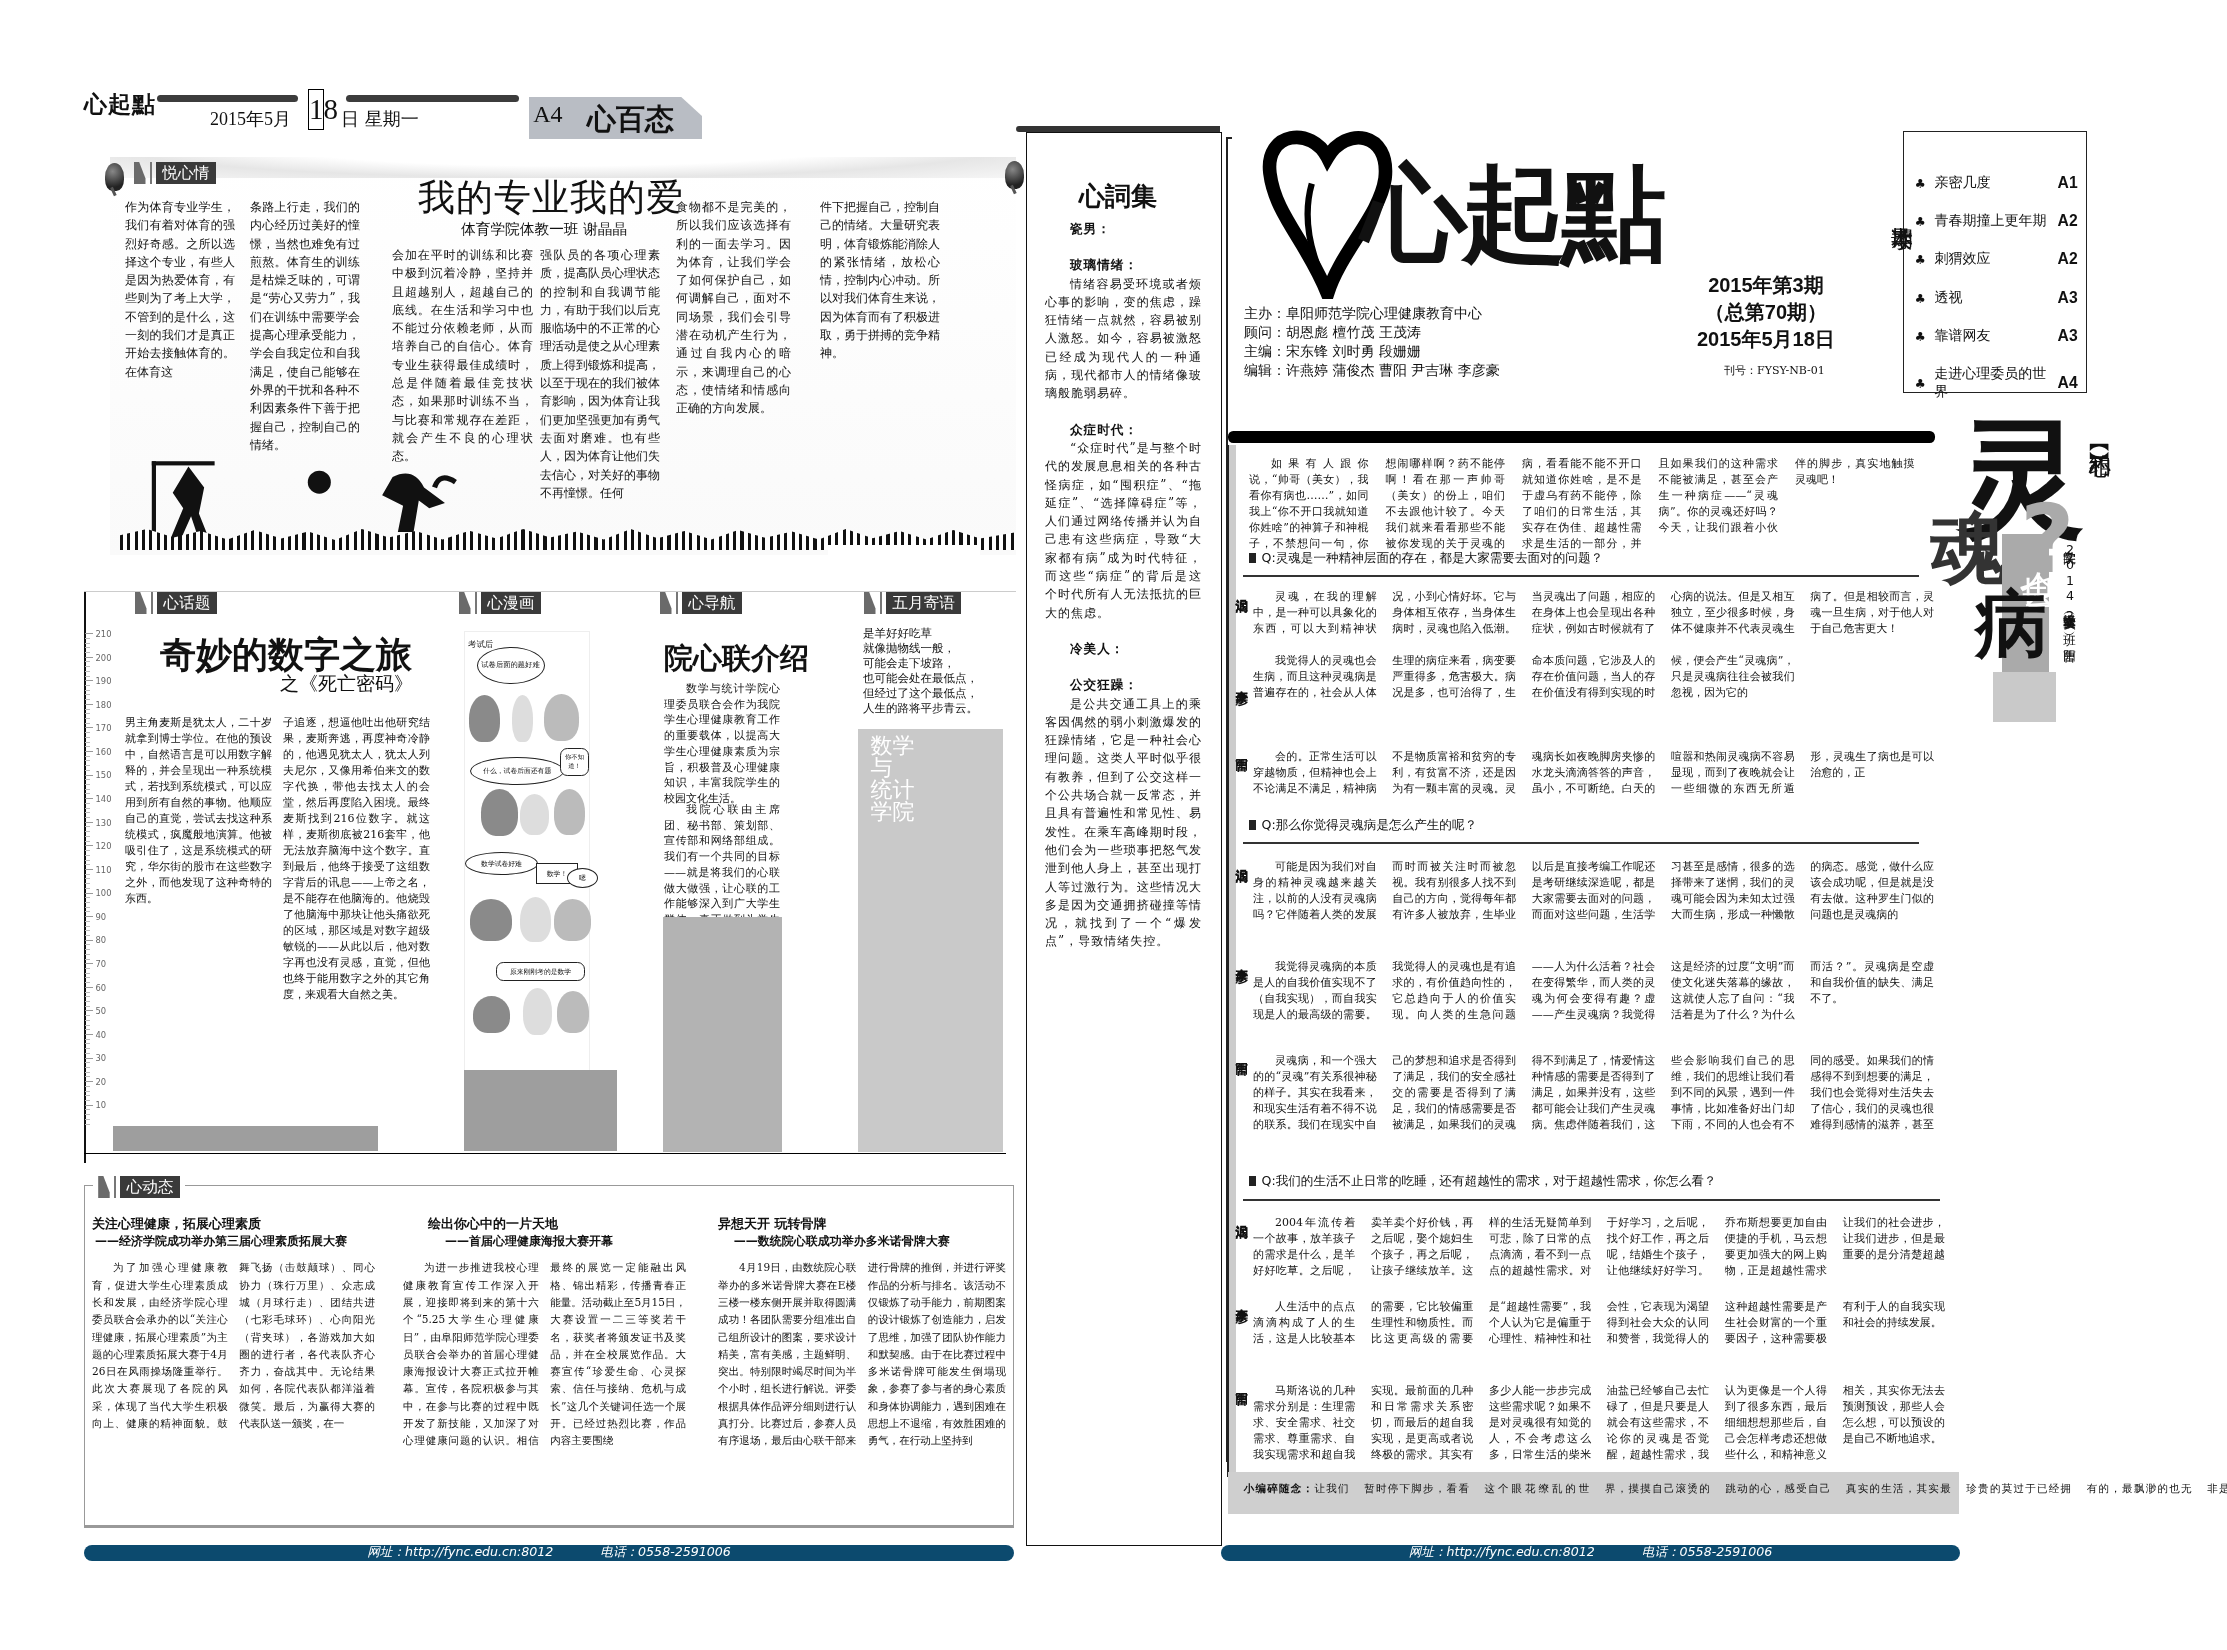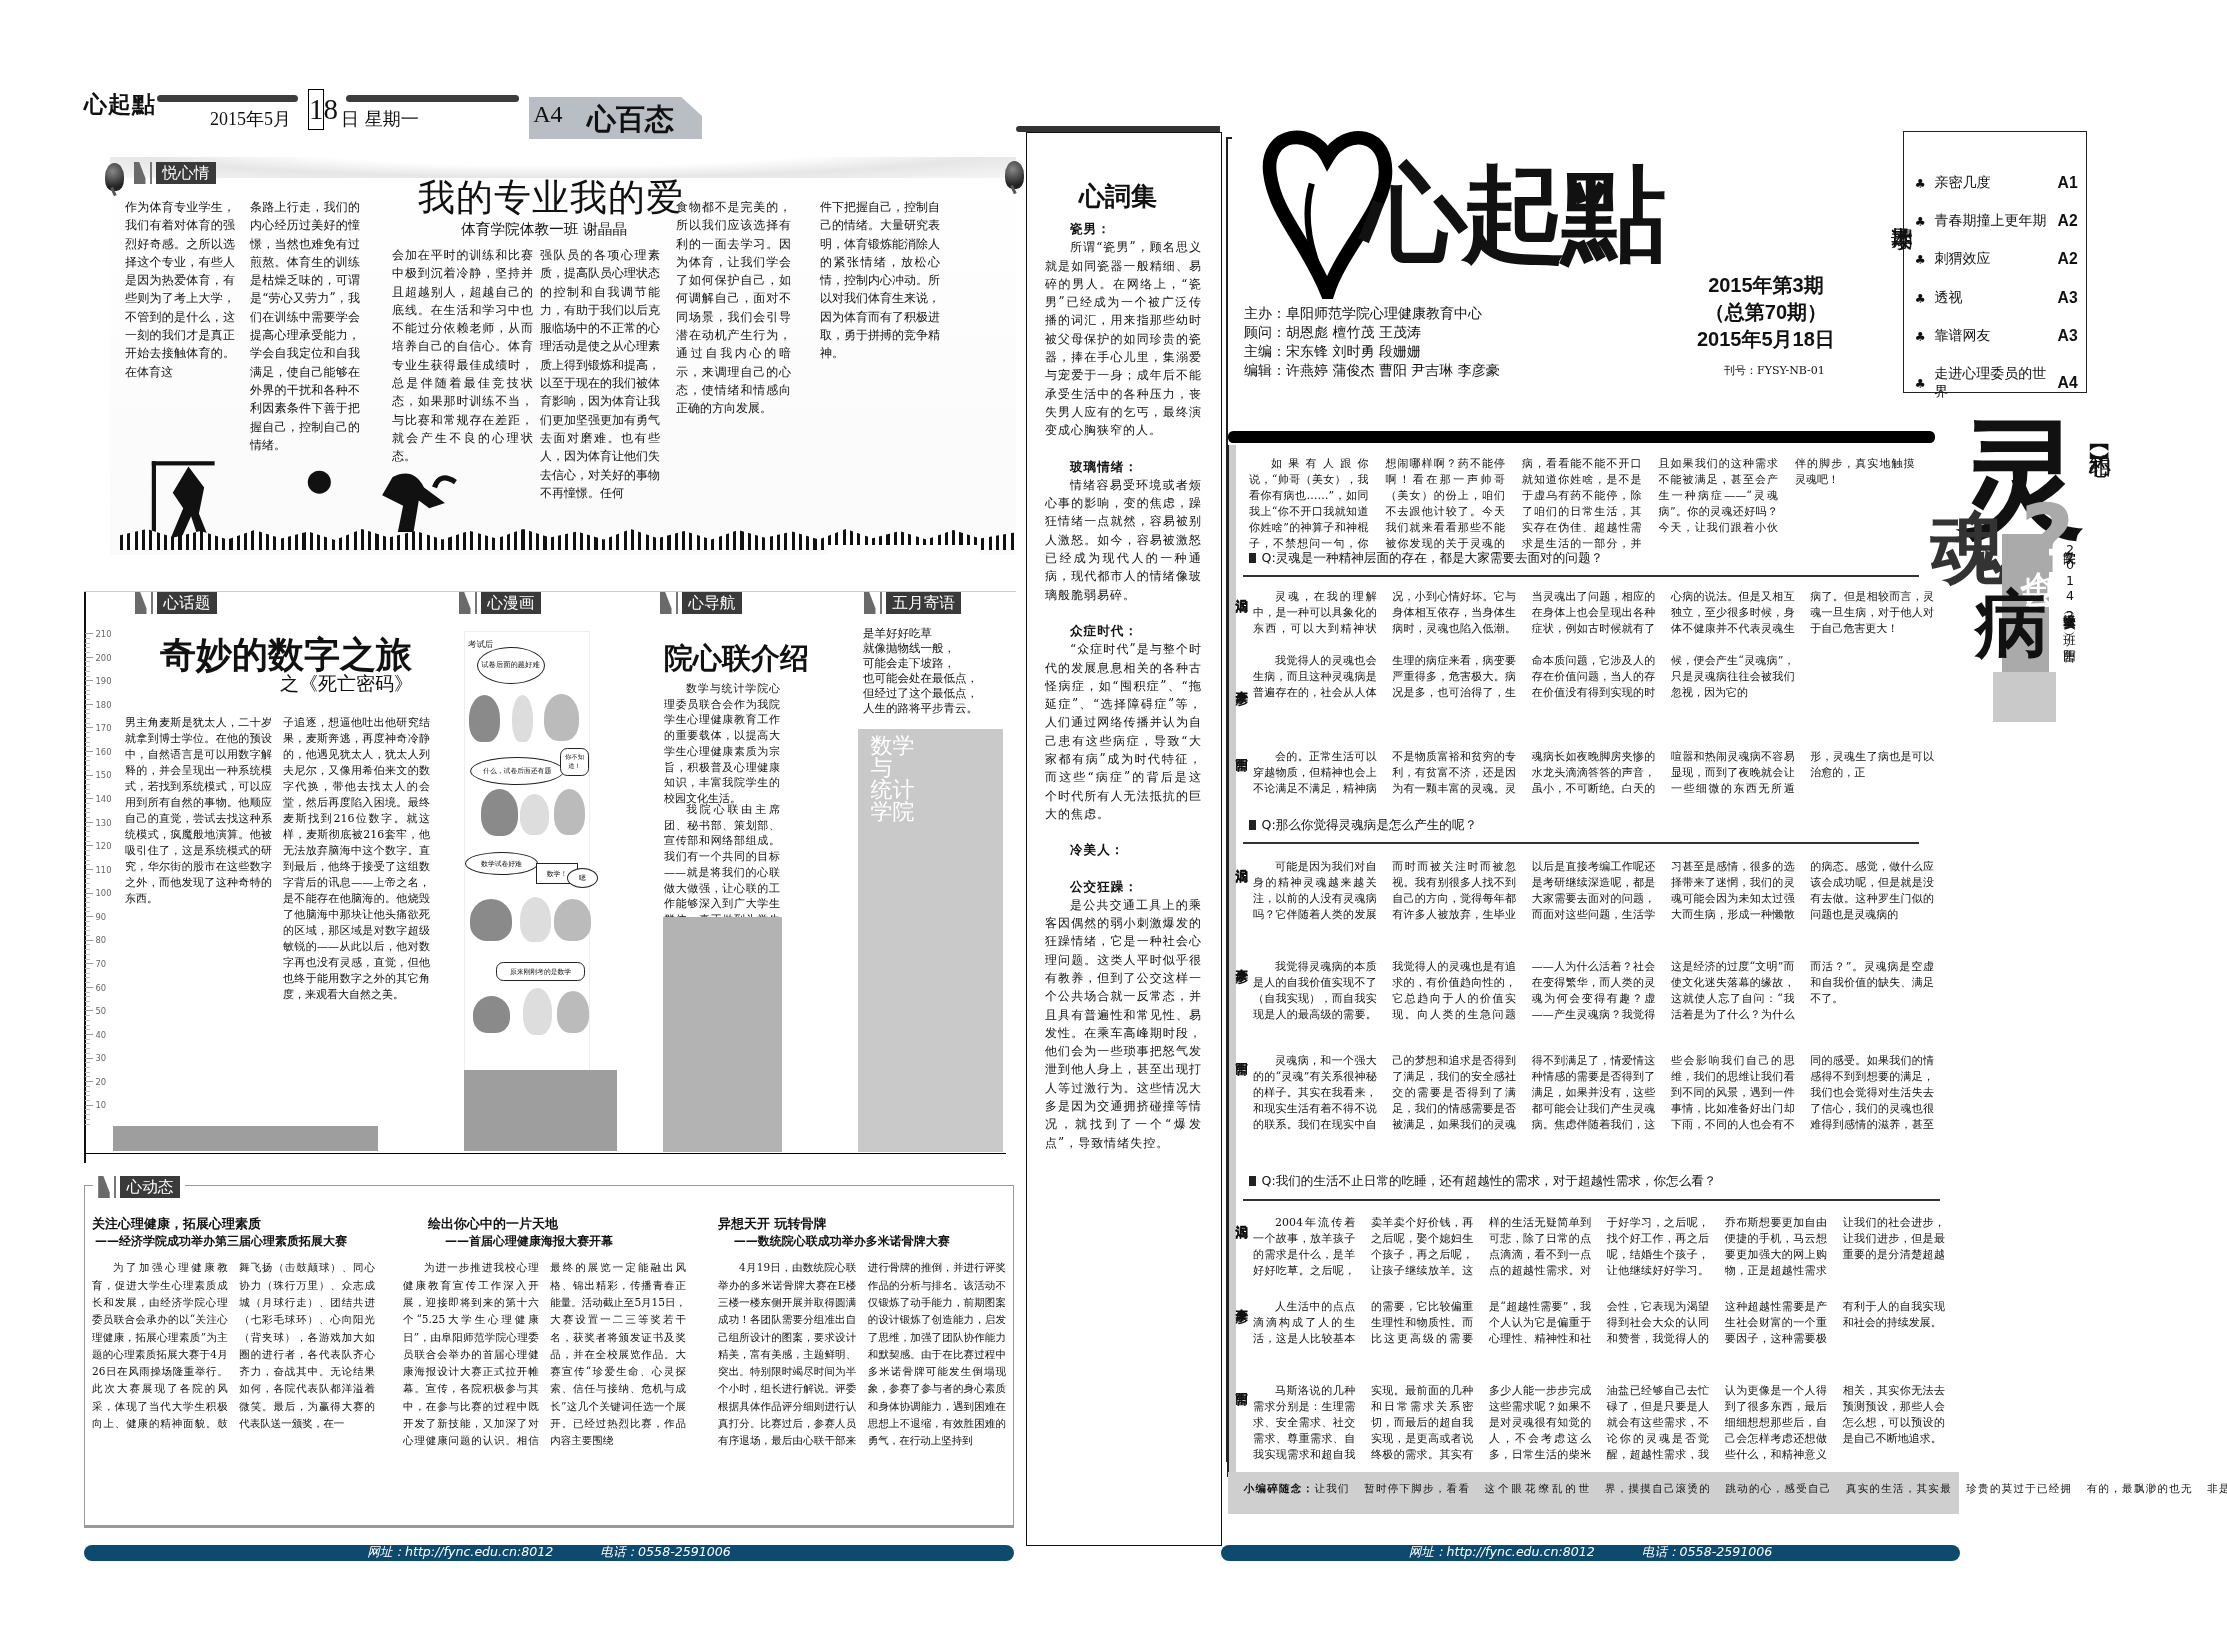--- a/index.html
+++ b/index.html
@@ -316,21 +316,20 @@
       <div>统计</div>
       <div>学院</div>
     </div>
 </div>
 <div class="abs" style="left:84px;top:1153px;width:922px;height:1px;background:#000"></div>
 
 <div class="abs cijibox"></div>
 <div class="abs ciji-title">心詞集</div>
 <div class="abs ciji-text" id="ciji" style="top:220px">
     <div class="ciji-h" style="margin-top: 0px;">瓷男：</div>
-    <div style="text-indent: 25px;">所谓“瓷男”，顾名思义就是如同瓷器一般精细、易碎的男人。在网络上，“瓷男”已经成为一个被广泛传播的词汇，用来指那些幼时被父母保护的如同珍贵的瓷器，捧在手心儿里，集溺爱与宠爱于一身；成年后不能承受生活中的各种压力，丧失男人应有的乞丐，最终演变成心胸狭窄的人。</div>
     <div class="ciji-h" style="margin-top: 18px;">玻璃情绪：</div>
     <div style="text-indent: 25px;">情绪容易受环境或者烦心事的影响，变的焦虑，躁狂情绪一点就然，容易被别人激怒。如今，容易被激怒已经成为现代人的一种通病，现代都市人的情绪像玻璃般脆弱易碎。</div>
     <div class="ciji-h" style="margin-top: 18px;">众症时代：</div>
     <div style="text-indent: 25px;">“众症时代”是与整个时代的发展息息相关的各种古怪病症，如“囤积症”、“拖延症”、“选择障碍症”等，人们通过网络传播并认为自己患有这些病症，导致“大家都有病”成为时代特征，而这些“病症”的背后是这个时代所有人无法抵抗的巨大的焦虑。</div>
     <div class="ciji-h" style="margin-top: 18px;">冷美人：</div>
     <div class="ciji-h" style="margin-top: 18px;">公交狂躁：</div>
     <div style="text-indent: 25px;">是公共交通工具上的乘客因偶然的弱小刺激爆发的狂躁情绪，它是一种社会心理问题。这类人平时似乎很有教养，但到了公交这样一个公共场合就一反常态，并且具有普遍性和常见性、易发性。在乘车高峰期时段，他们会为一些琐事把怒气发泄到他人身上，甚至出现打人等过激行为。这些情况大多是因为交通拥挤碰撞等情况，就找到了一个“爆发点”，导致情绪失控。</div>
   </div>
 
 <div class="abs" style="left:84px;top:1185px;width:930px;height:343px;border:1.6px solid #999;border-bottom:3.1px solid #999"></div>

